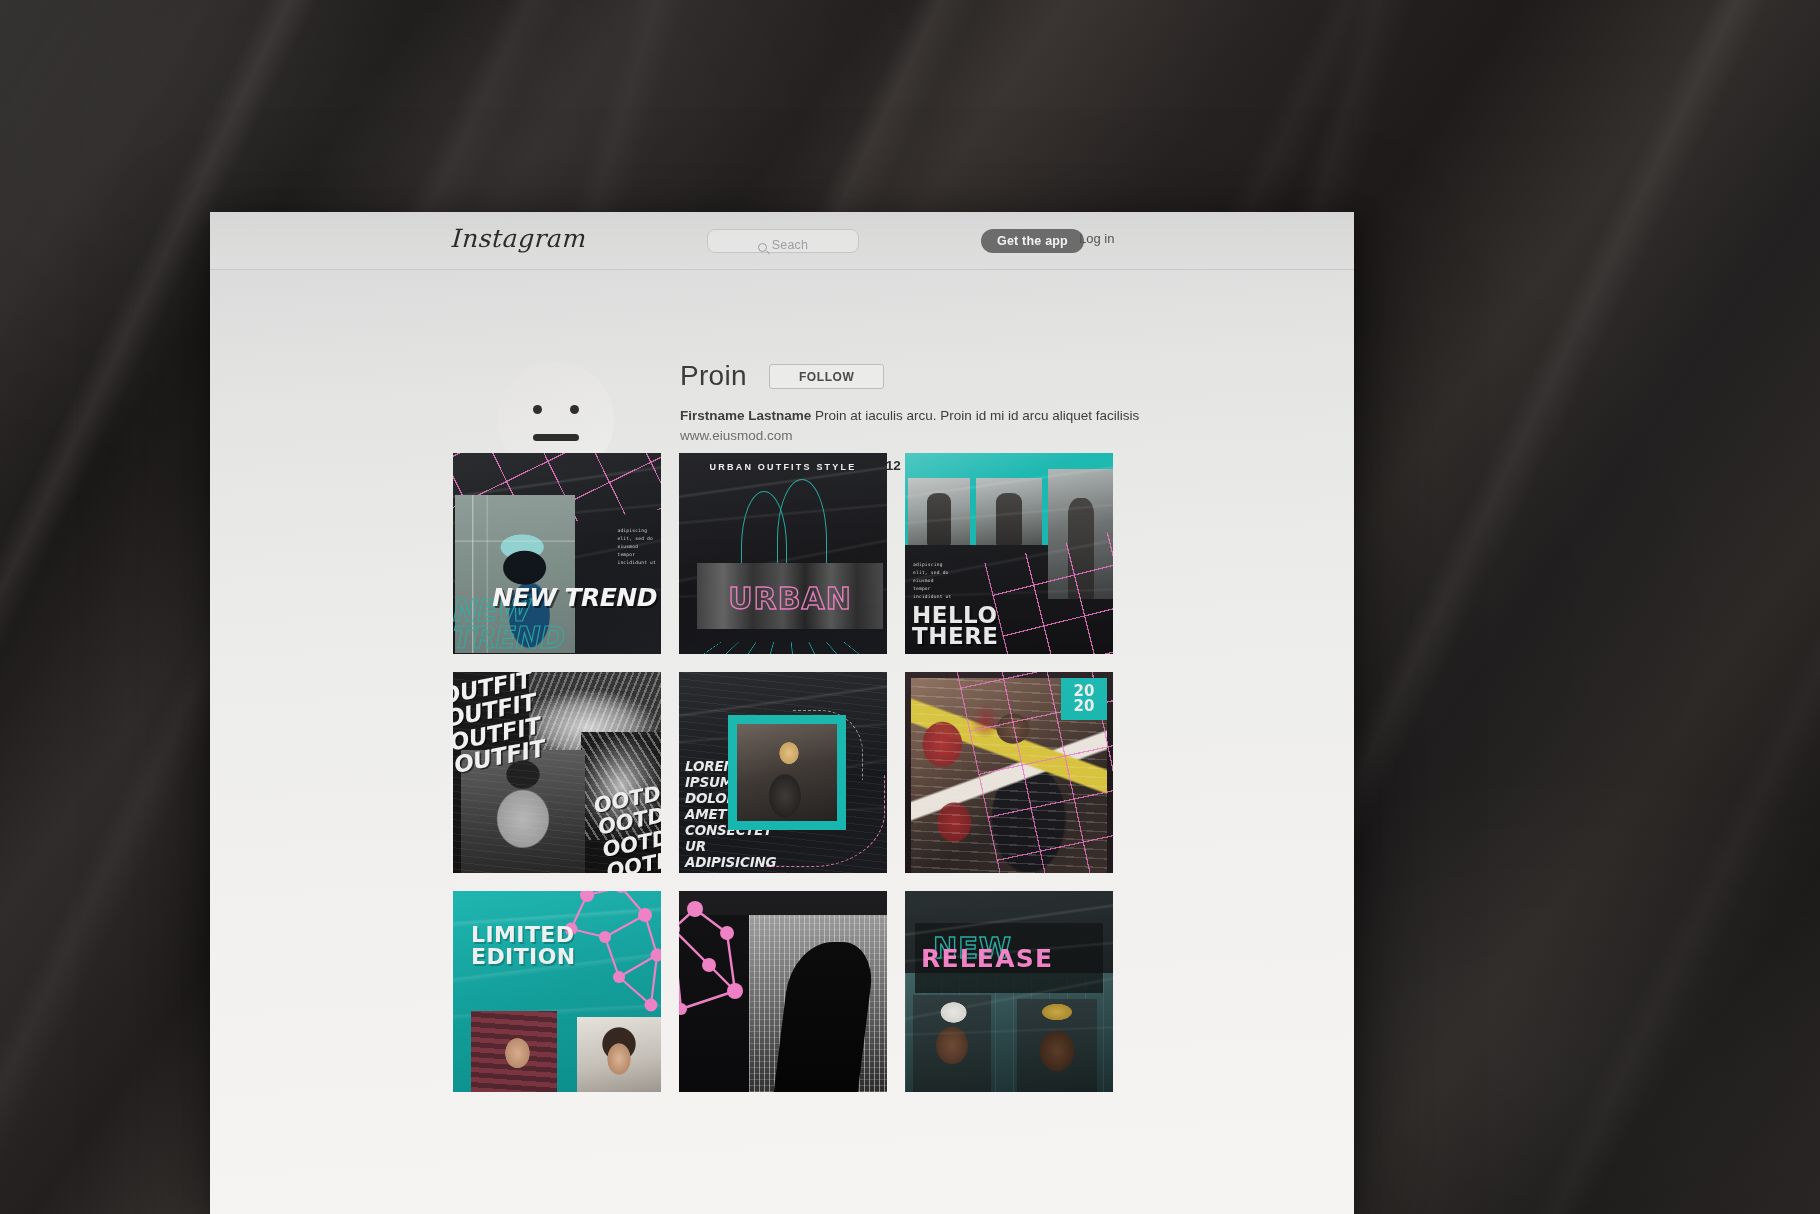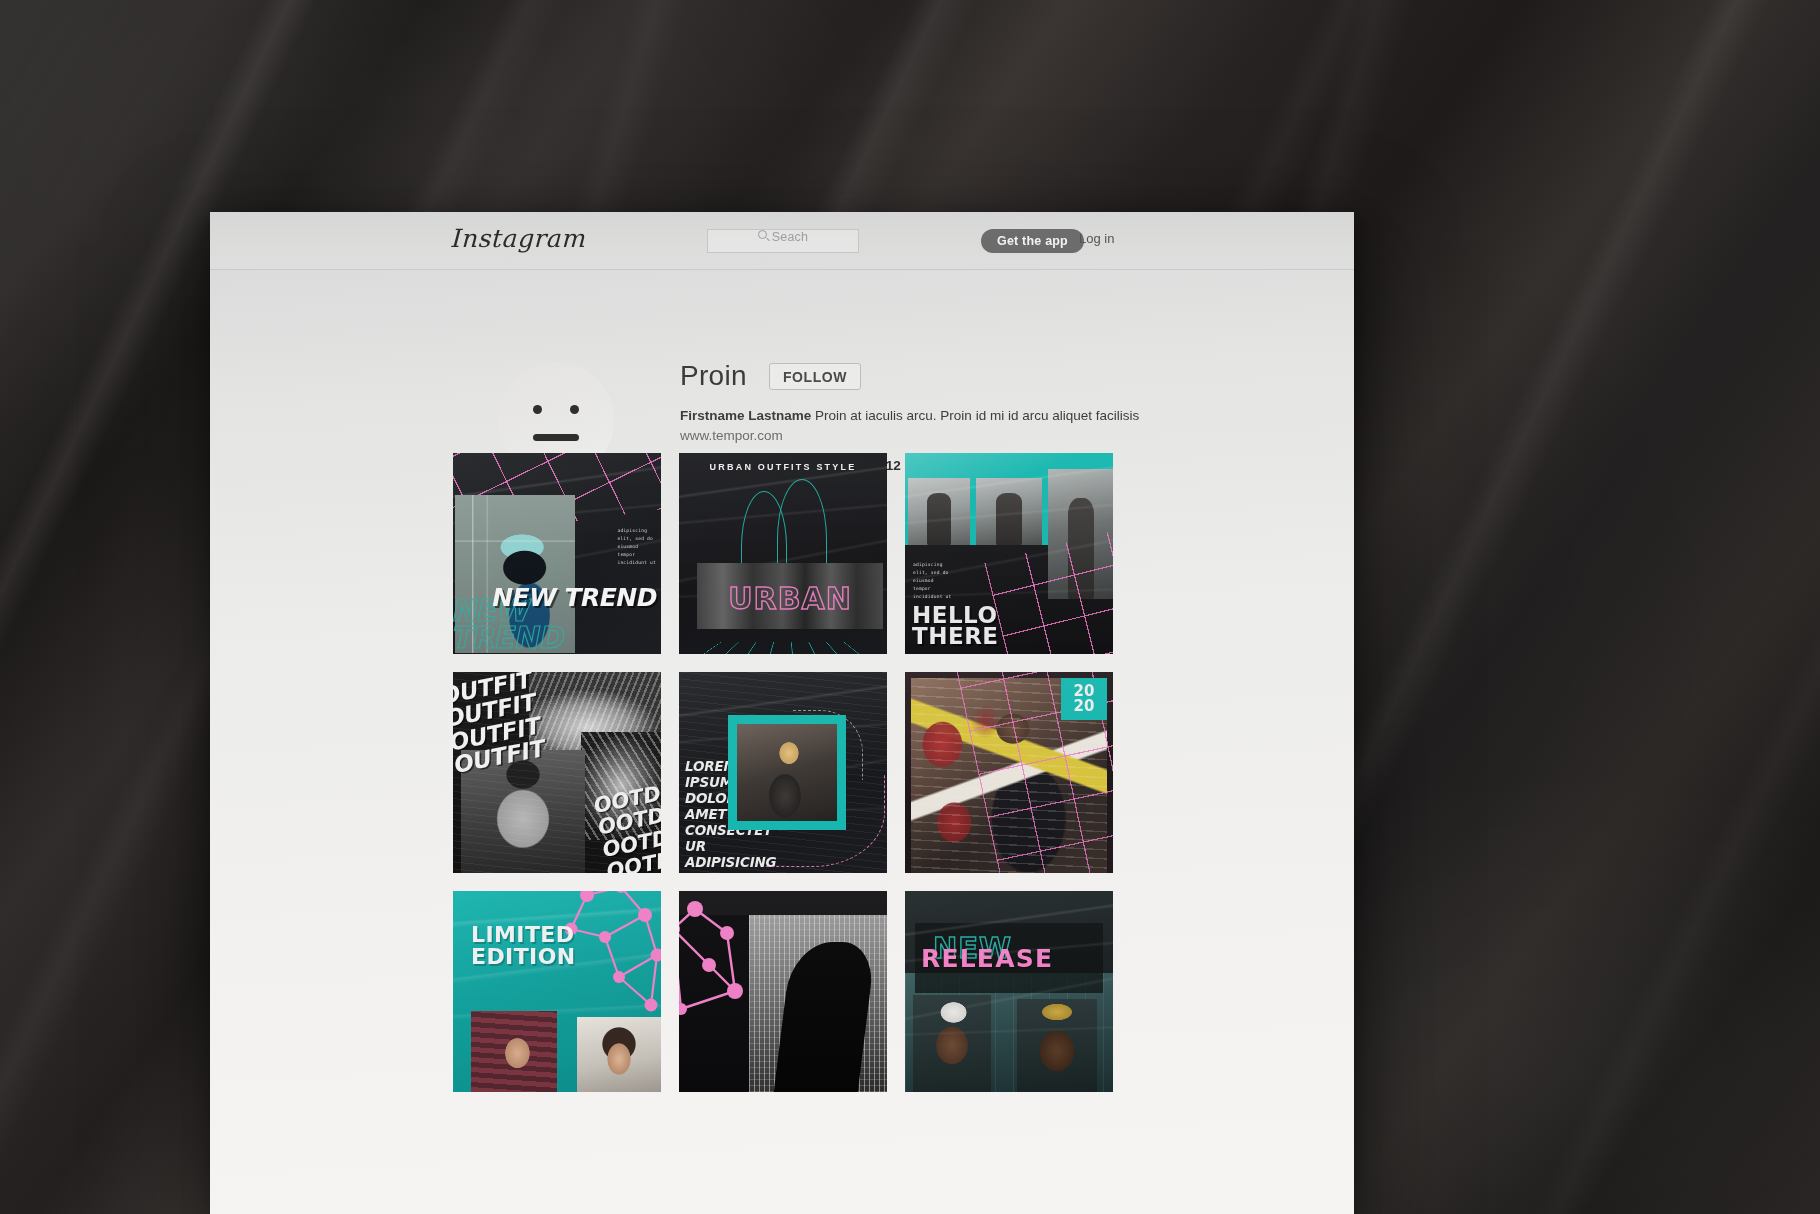--- a/index.html
+++ b/index.html
@@ -81,24 +81,24 @@
     letter-spacing: 0.5px;
     transform: skewX(-4deg);
   }
   #search-box {
     position: absolute;
     left: 497px;
     top: 17px;
     width: 152px;
     height: 24px;
     border: 1px solid #c6c6c6;
-    border-radius: 0;
+    border-radius: 8px;
     background: rgba(255,255,255,0.28);
     display: flex;
-    align-items: flex-start;
+    align-items: flex-end;
     justify-content: center;
     gap: 5px;
   }
   #search-icon {
     width: 9px; height: 9px;
     border: 1.3px solid #9d9d9d;
     border-radius: 50%;
     position: relative;
     flex: none;
   }
@@ -180,25 +180,25 @@
     align-items: center;
     gap: 22px;
   }
   #username {
     font-size: 28px;
     font-weight: 300;
     color: #3b3b3b;
     letter-spacing: 0.3px;
   }
   #follow-btn {
-    padding: 5px 13px 4px;
+    padding: 5px 29px 4px;
     border: 1px solid #bdbdbd;
     border-radius: 3px;
     background: rgba(255,255,255,0.25);
-    font-size: 14px;
+    font-size: 12px;
     font-weight: bold;
     color: #4a4a4a;
     letter-spacing: 0.6px;
     cursor: pointer;
   }
   #bio {
     margin-top: 15px;
     font-size: 13.5px;
     color: #3d3d3d;
     line-height: 1.35;
@@ -648,21 +648,21 @@
       <div id="name-row">
         <div id="username">Proin</div>
         <div id="follow-btn">FOLLOW</div>
       </div>
 
       <div id="bio">
         <b>Firstname Lastname</b>
         <span>Proin at iaculis arcu. Proin id mi id arcu aliquet facilisis</span>
       </div>
 
-      <div id="weblink">www.tempor.com</div>
+      <div id="weblink">www.eiusmod.com</div>
 
       <div id="stats">
         <span class="stat faint">≈</span>
         <span class="stat">
           <b>496</b>
           <span>followers</span>
         </span>
         <span class="stat">
           <b>112</b>
           <span>following</span>

